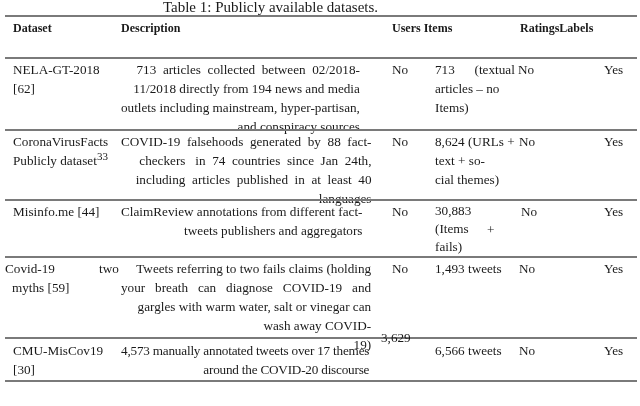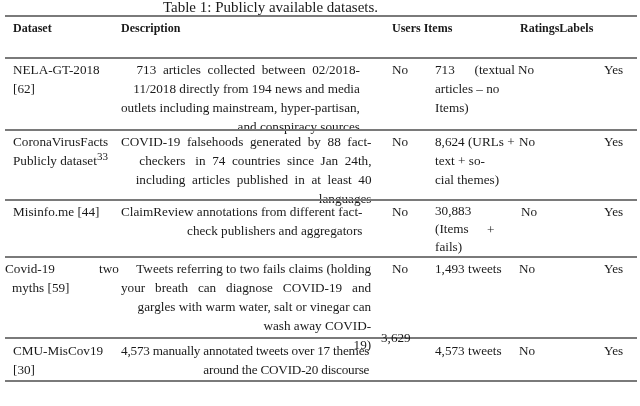--- a/index.html
+++ b/index.html
@@ -54,21 +54,21 @@
 <span>text + so-</span>
 <span>cial themes)</span></div>
   <div class="cell" style="left:519px;top:132px">No</div>
   <div class="cell" style="left:604px;top:132px">Yes</div>
 </div>
 <div class="rule" style="top:199px"></div>
 
 <div>
   <div class="cell" style="left:13px;top:202px">Misinfo.me [44]</div>
   <div class="cell desc" style="left:121px;top:202px"><span>ClaimReview annotations from different fact-</span>
-<span>check publishers and aggregators</span></div>
+<span>tweets publishers and aggregators</span></div>
   <div class="cell" style="left:392px;top:202px">No</div>
   <div class="cell" style="left:435px;top:202px;line-height:18px"><span>30,883</span>
 <span>(Items</span>
 <span>fails)</span></div>
   <div class="cell" style="left:487px;top:220px">+</div>
   <div class="cell" style="left:521px;top:202px">No</div>
   <div class="cell" style="left:604px;top:202px">Yes</div>
 </div>
 <div class="rule" style="top:256px"></div>
 
@@ -87,19 +87,19 @@
   <div class="cell" style="left:604px;top:259px">Yes</div>
 </div>
 <div class="rule" style="top:337px"></div>
 
 <div>
   <div class="cell" style="left:13px;top:341px"><span>CMU-MisCov19</span>
 <span>[30]</span></div>
   <div class="cell desc" style="left:121px;top:341px;letter-spacing:-0.2px"><span>4,573 manually annotated tweets over 17 themes</span>
 <span>around the COVID-20 discourse</span></div>
   <div class="cell" style="left:381px;top:328px">3,629</div>
-  <div class="cell" style="left:435px;top:341px">4,573 tweets</div>
+  <div class="cell" style="left:435px;top:341px">6,566 tweets</div>
   <div class="cell" style="left:519px;top:341px">No</div>
   <div class="cell" style="left:604px;top:341px">Yes</div>
 </div>
 <div class="rule" style="top:380px"></div>
 
 <div class="footer">we have generated our own dataset.</div>
 
 </body></html>

